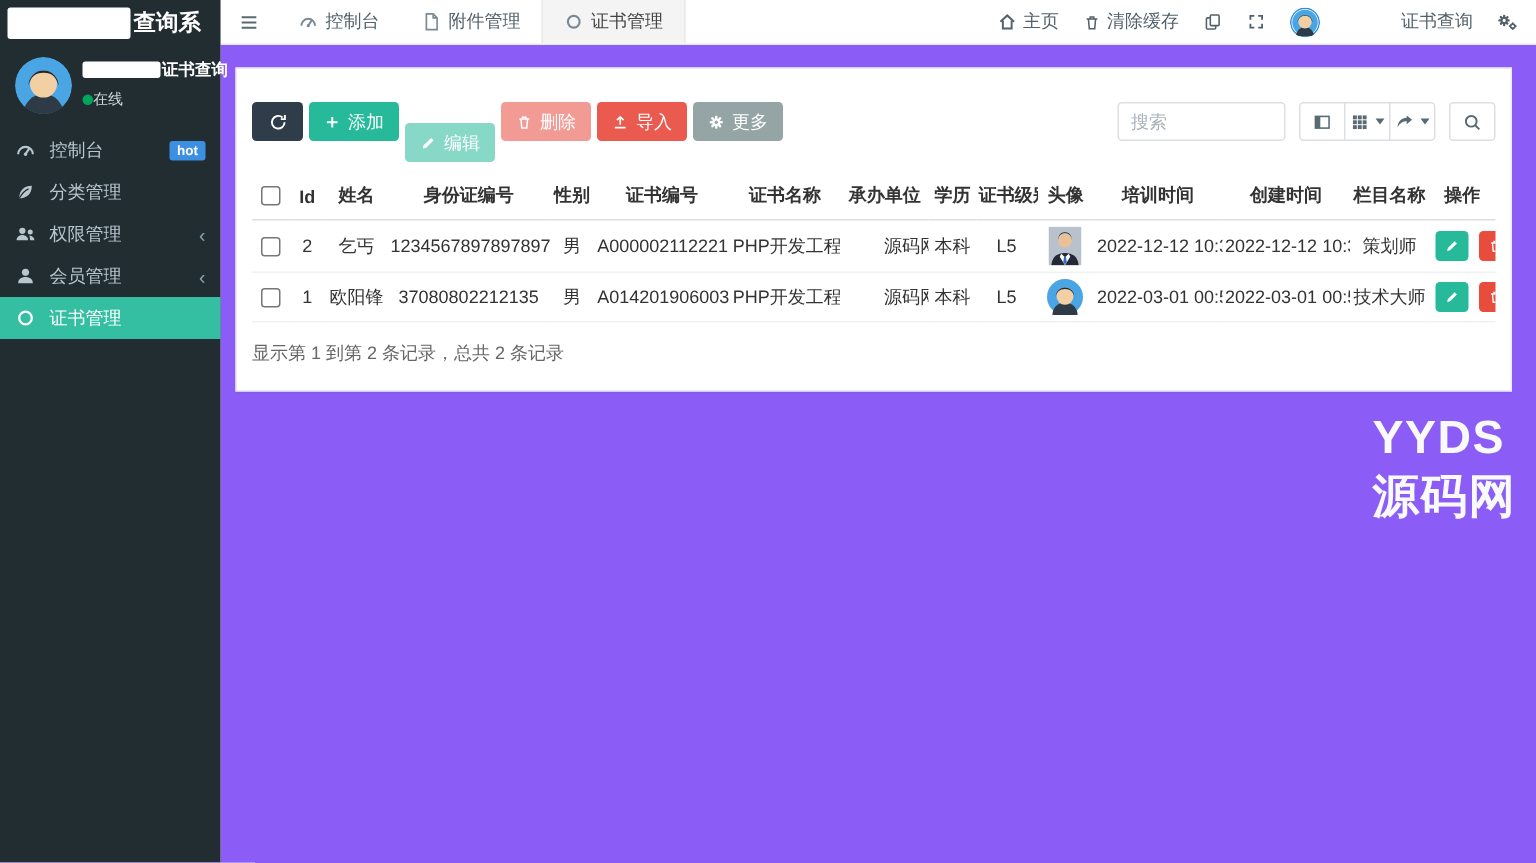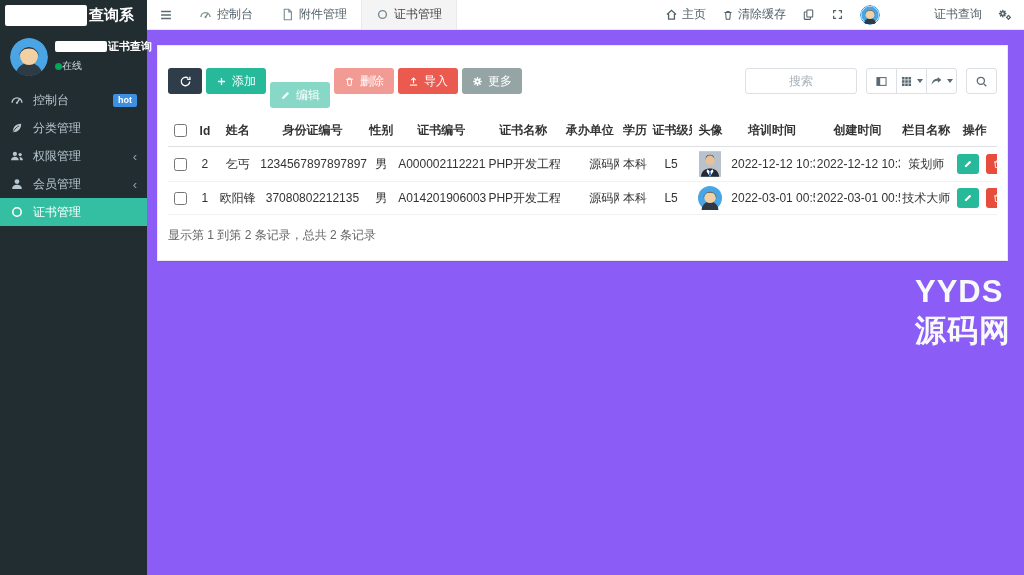--- a/index.html
+++ b/index.html
@@ -48,21 +48,21 @@
   .toolbar { display:flex; align-items:center; }
   .btn { height:26px; border:none; border-radius:3px; color:#fff; font-size:12px; display:inline-flex; align-items:center; gap:5px; padding:0 10px; margin-right:4px; cursor:pointer; font-family:inherit; }
   .btn svg { flex:none; }
   .btn-refresh { background:#2e3d49; width:34px; justify-content:center; padding:0; }
   .btn-add { background:#26b99a; }
   .btn-edit { background:#26b99a; opacity:.55;margin-top:28px; }
   .btn-del { background:#ea5a4f; opacity:.6; }
   .btn-import { background:#ea5a4f;justify-content:flex-end; }
   .btn-more { background:#95a5a6; }
   .search-zone { margin-left:auto; display:flex; align-items:center; }
-  .search-input { width:112px; height:26px; border:1px solid #dcdfe3; border-radius:3px; padding:0 8px; font-size:12px; color:#555; outline:none; font-family:inherit;text-align:center; }
+  .search-input { width:112px; height:26px; border:1px solid #dcdfe3; border-radius:3px; padding:0 8px; font-size:12px; color:#555; outline:none; font-family:inherit; }
   .search-input::placeholder { color:#aab2b9; }
   .btn-group { display:flex; margin-left:9px; }
   .icon-btn { width:31px; height:26px; background:#fff; border:1px solid #dcdfe3; display:flex; align-items:center; justify-content:center; color:#5a6a72; cursor:pointer; margin-left:-1px; }
   .btn-group .icon-btn:first-child { border-radius:3px 0 0 3px; margin-left:0; }
   .btn-group .icon-btn:last-child { border-radius:0 3px 3px 0; }
   .icon-btn.single { border-radius:3px; margin-left:9px; }
   .caret { width:0; height:0; border-left:3.5px solid transparent; border-right:3.5px solid transparent; border-top:4px solid #5a6a72; margin-left:4px; }
   
   table.grid { width:100%; border-collapse:collapse; table-layout:fixed; margin-top:9px; font-size:12px; color:#333; }
   table.grid th { border-bottom:1px solid #dddfe2; padding:4px 2px 6px; font-weight:bold; text-align:center; white-space:nowrap; overflow:hidden;margin-top:37px; }

